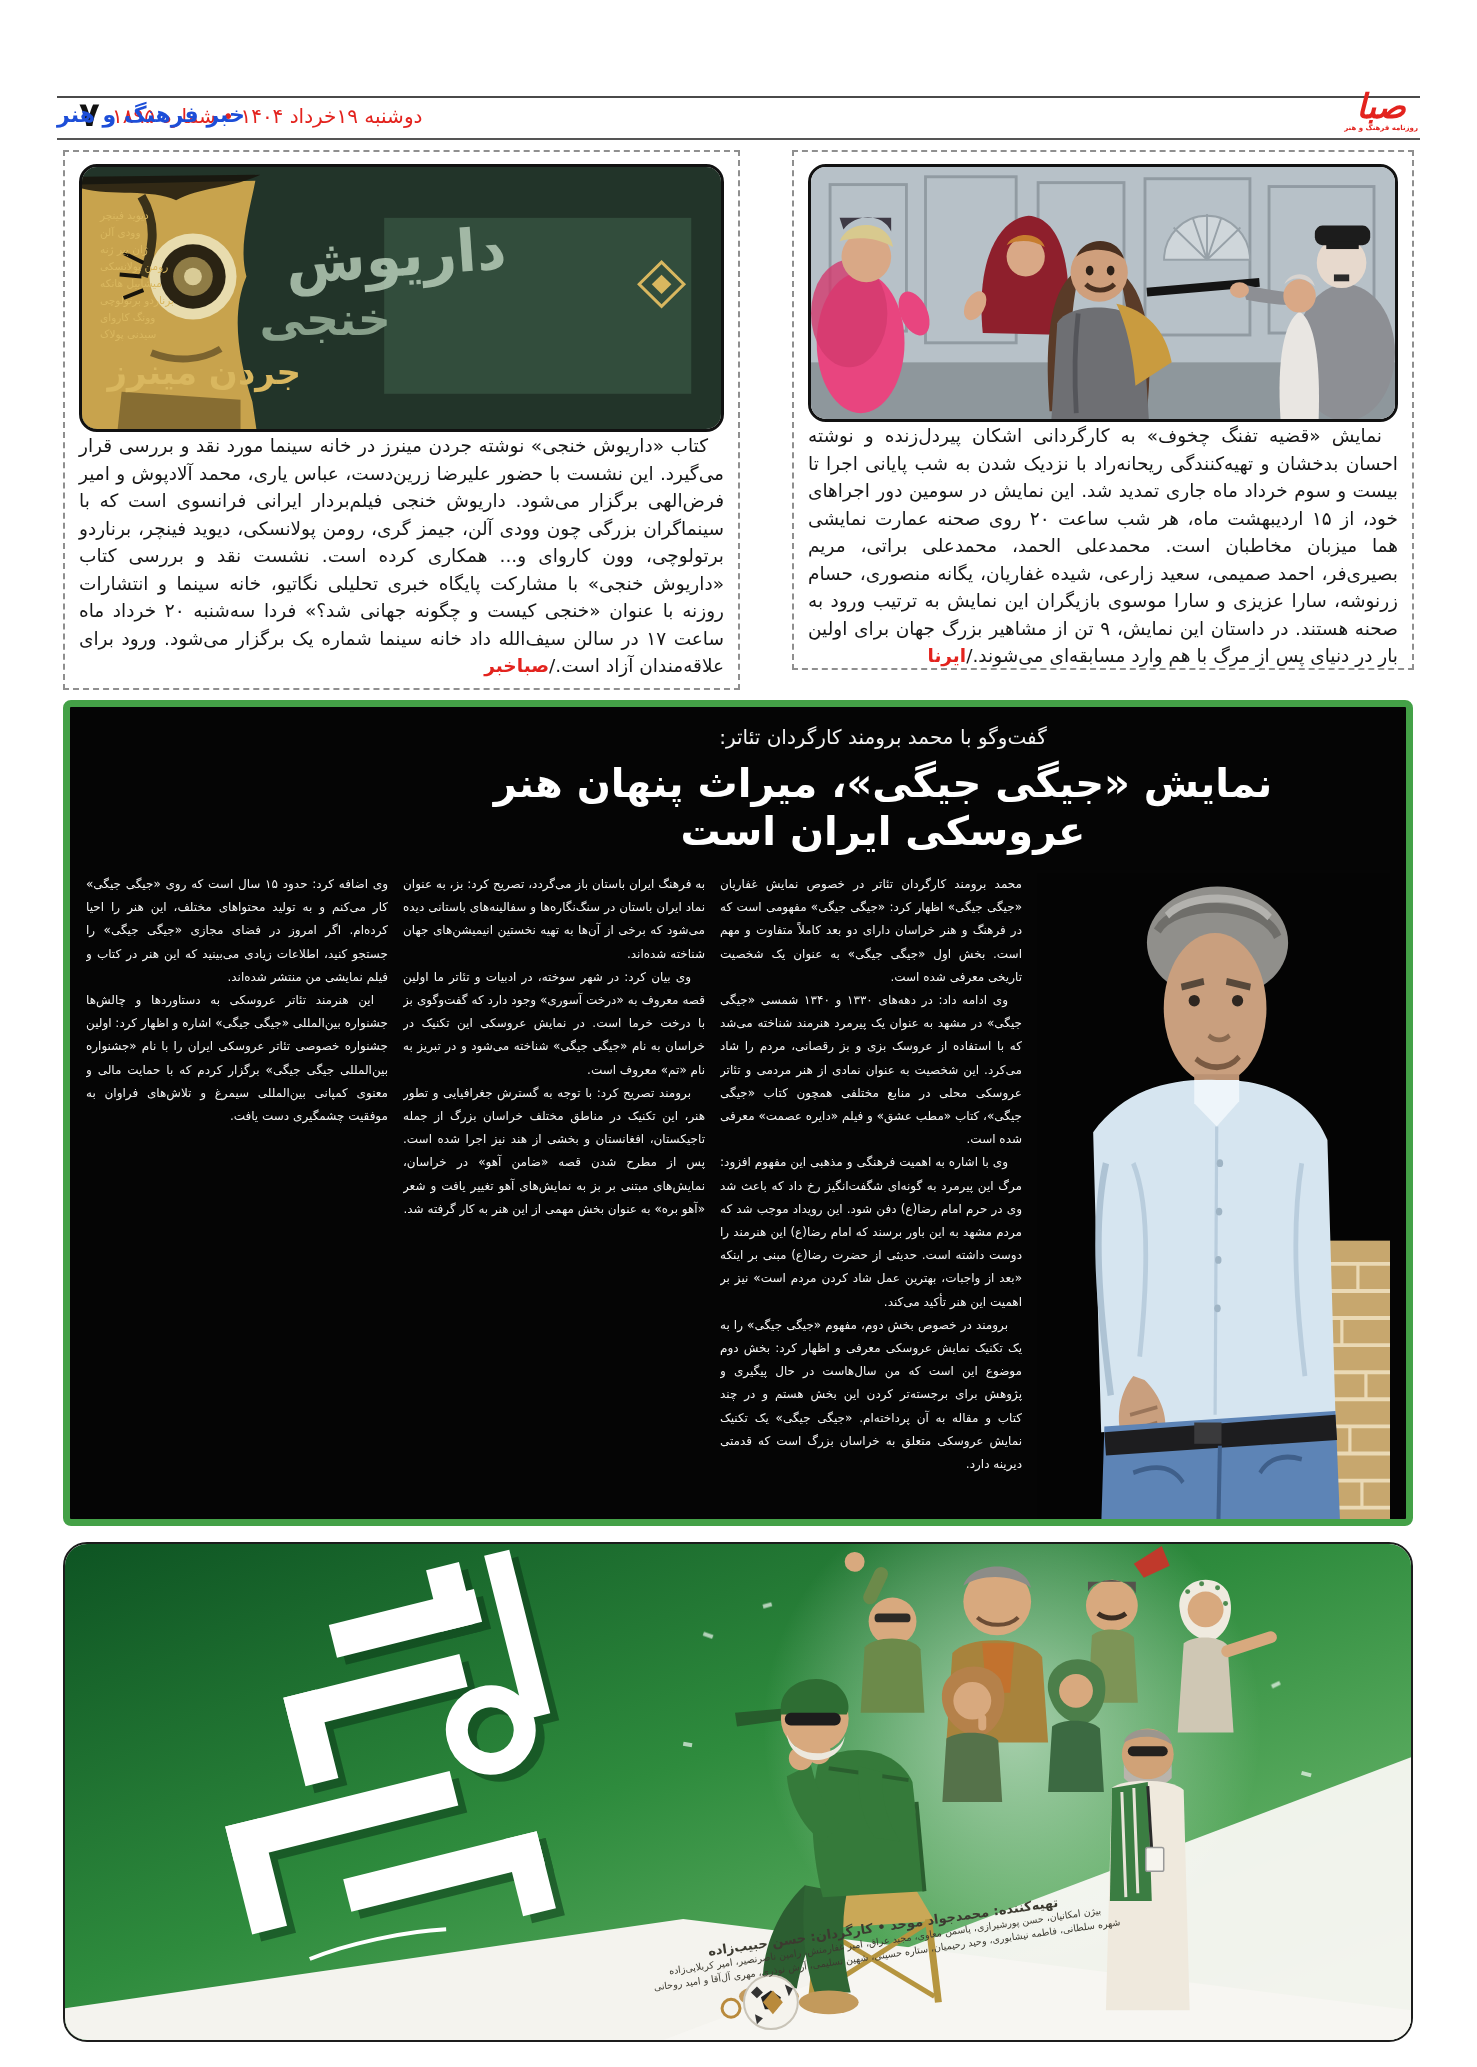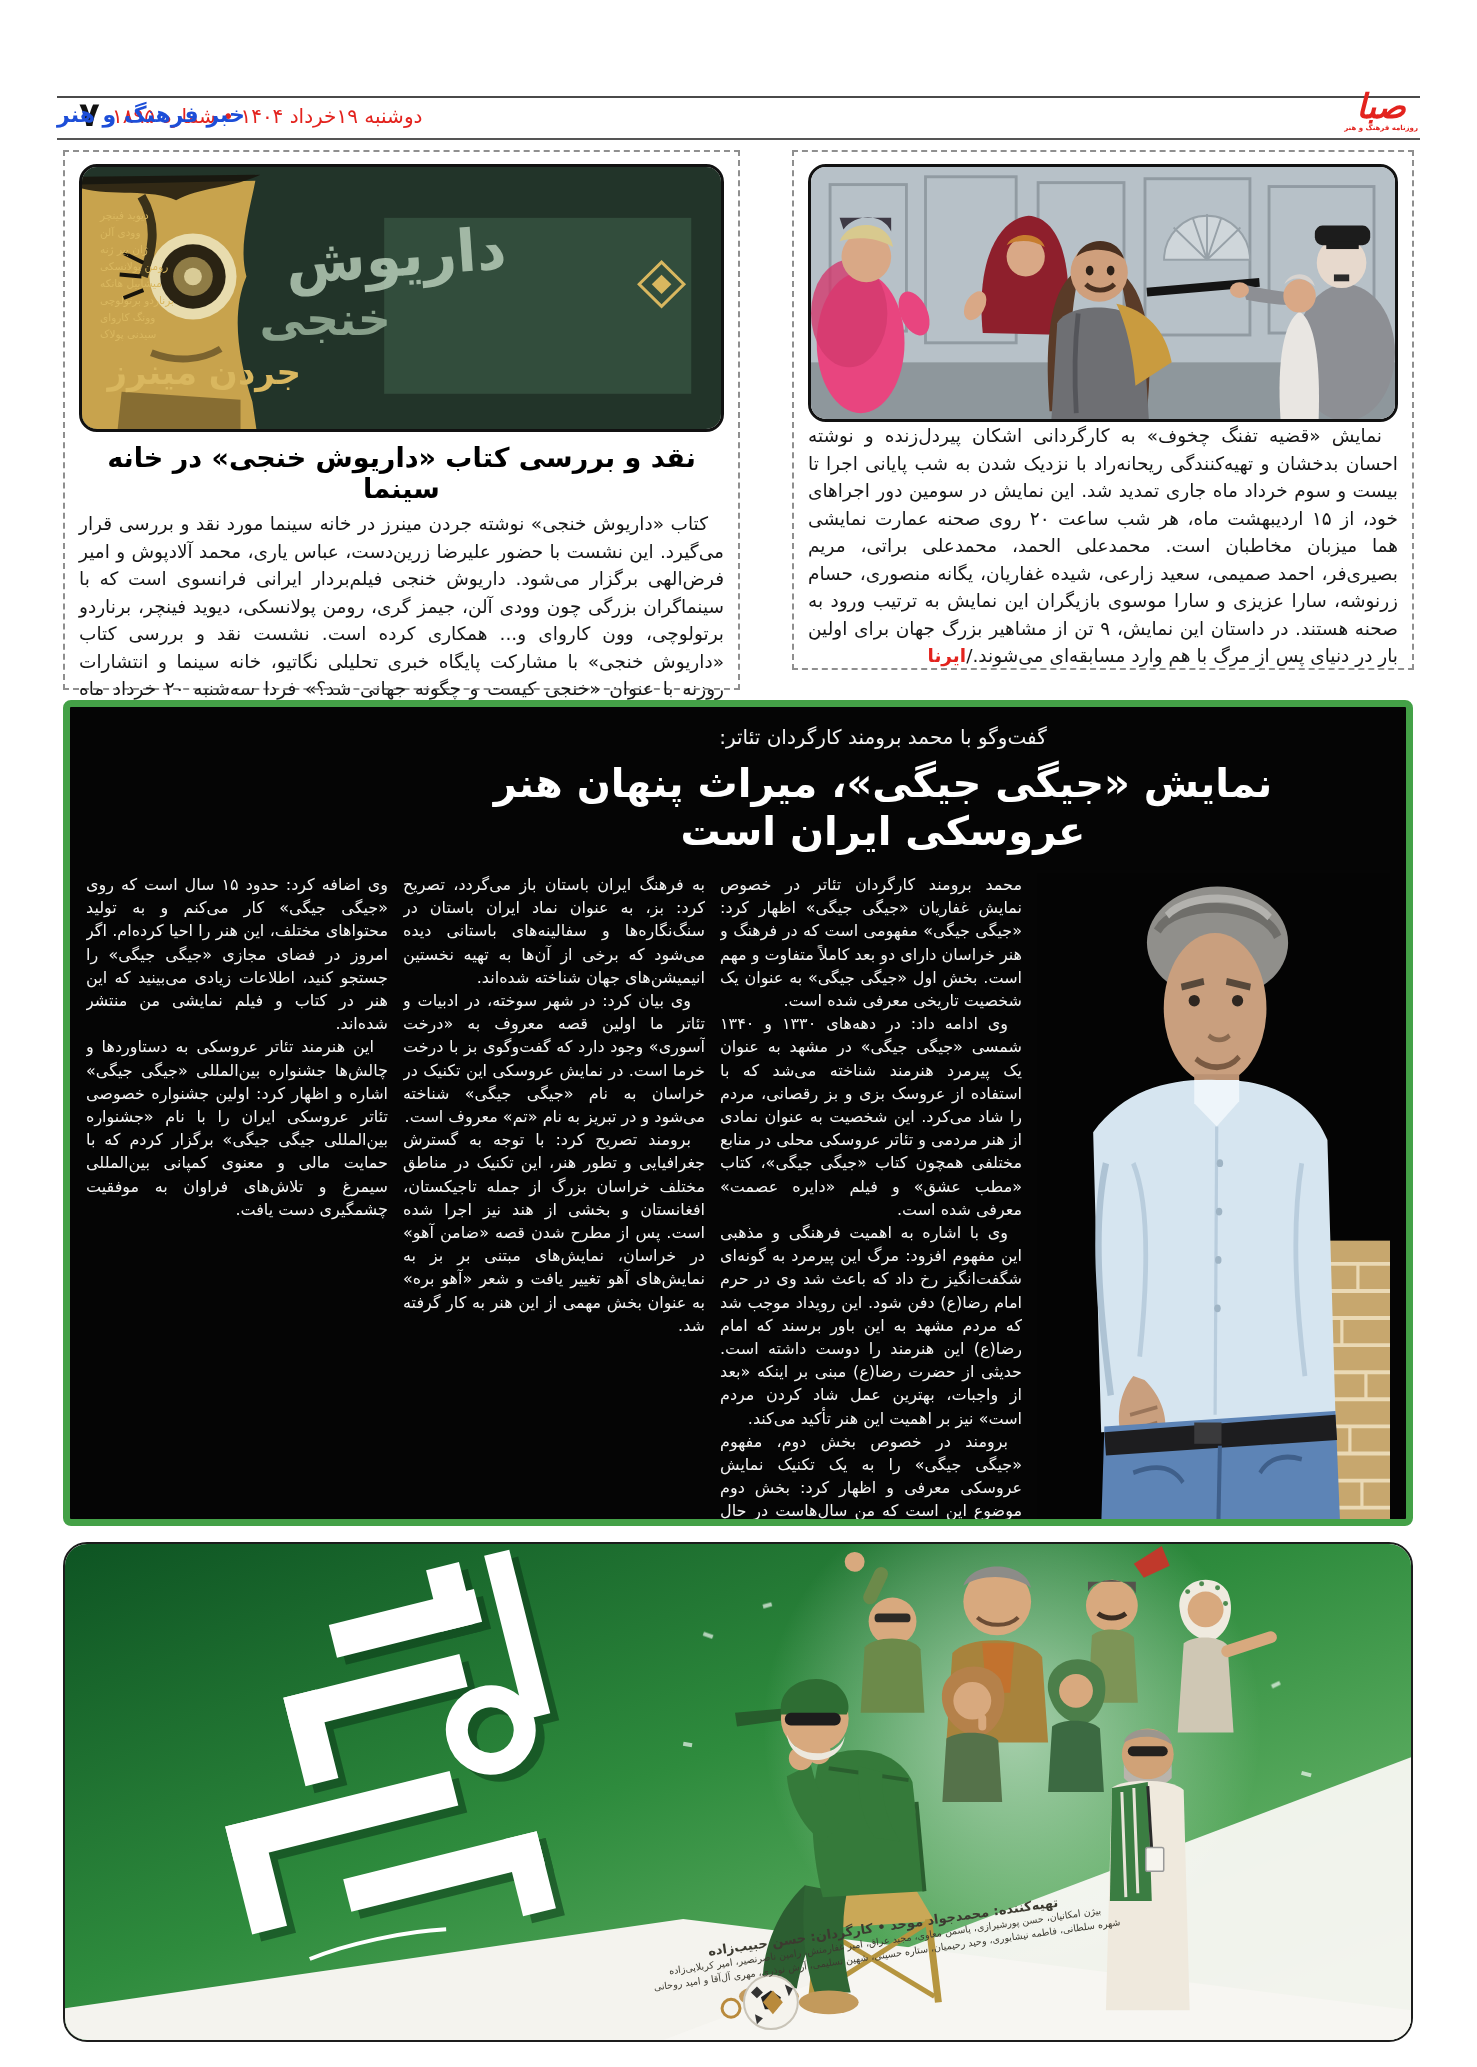--- a/index.html
+++ b/index.html
@@ -36,21 +36,21 @@
   .cover-title2 { position:absolute; right:330px; top:125px; font-size:46px; font-weight:700; color:#a9c3ab; opacity:.75; }
   .cover-author { position:absolute; right:420px; top:185px; font-size:34px; font-weight:700; color:#d9b75f; }
   .cover-names { position:absolute; left:18px; top:40px; font-size:10.5px; line-height:17px; color:#d9b75f; text-align:left; white-space:pre-line; direction:rtl; }
 
   
   .main-box { position:absolute; left:63px; top:700px; width:1350px; height:826px; background:#050505; border:7px solid #44a147; border-radius:8px; overflow:hidden; color:#fff; }
   .main-head { padding:18px 40px 8px 330px; text-align:center; }
   .main-kicker { font-size:20px; color:#f2f2f2; margin-bottom:10px; }
   .main-title { font-size:40px; font-weight:700; color:#ffffff; line-height:48px; }
   .main-body { display:flex; flex-direction:row; gap:15px; padding:10px 16px 12px; height:676px; }
-  .col { width:302px; flex:0 0 auto; font-size:16px; line-height:23.2px; text-align:justify; color:#f4f4f4; overflow:hidden; }
+  .col { width:302px; flex:0 0 auto; font-size:12px; line-height:23.2px; text-align:justify; color:#f4f4f4; overflow:hidden; }
   .col p { margin:0; }
   .col p + p { text-indent:14px; }
   .photo-col { flex:1 1 auto; position:relative; overflow:hidden; }
   .photo-col svg { position:absolute; inset:0; width:100%; height:100%; }
 
   
   .poster { position:absolute; left:63px; top:1542px; width:1350px; height:500px; border-radius:24px; border:2px solid #1c1c1c; overflow:hidden; }
   .poster svg { position:absolute; inset:0; width:100%; height:100%; }
   .poster-credits { position:absolute; left:540px; bottom:78px; width:560px; transform:rotate(-8deg); color:#3c3a30; text-align:center; direction:rtl; }
   .poster-credits .line1 { font-size:13px; font-weight:700; }
@@ -105,21 +105,20 @@
         <div class="cover-names">دیوید فینچر
 وودی آلن
 ژان پیر ژنه
 رومن پولانسکی
 میشاییل هانکه
 برناردو برتولوچی
 وونگ کاروای
 سیدنی پولاک</div>
       </div>
     </div>
-    <h2 class="news-title">نقد و بررسی کتاب «داریوش خنجی» در خانه سینما</h2>
     <div class="news-body"><span class="lead-indent"></span><span>کتاب «داریوش خنجی» نوشته جردن مینرز در خانه سینما مورد نقد و بررسی قرار می‌گیرد. این نشست با حضور علیرضا زرین‌دست، عباس یاری، محمد آلادپوش و امیر فرض‌الهی برگزار می‌شود. داریوش خنجی فیلم‌بردار ایرانی  فرانسوی است که با سینماگران بزرگی چون وودی آلن، جیمز گری، رومن پولانسکی، دیوید فینچر، برناردو برتولوچی، وون کاروای و... همکاری کرده است. نشست نقد و بررسی کتاب «داریوش خنجی» با مشارکت پایگاه خبری تحلیلی نگاتیو، خانه سینما و انتشارات روزنه با عنوان «خنجی کیست و چگونه جهانی شد؟» فردا سه‌شنبه ۲۰ خرداد ماه ساعت ۱۷ در سالن سیف‌الله داد خانه سینما شماره یک برگزار می‌شود. ورود برای علاقه‌مندان آزاد است./</span><span class="src">صباخبر</span></div>
   </div>
 
   <div class="news-box right">
     <div class="news-img" style="height:258px;">
       <svg viewBox="0 0 612 258" preserveAspectRatio="none">
         <rect width="612" height="258" fill="#b7c1c8"></rect>
 
         <g stroke="#8d979e" stroke-width="3" fill="none" opacity=".9">
           <rect x="20" y="18" width="80" height="150"></rect>

